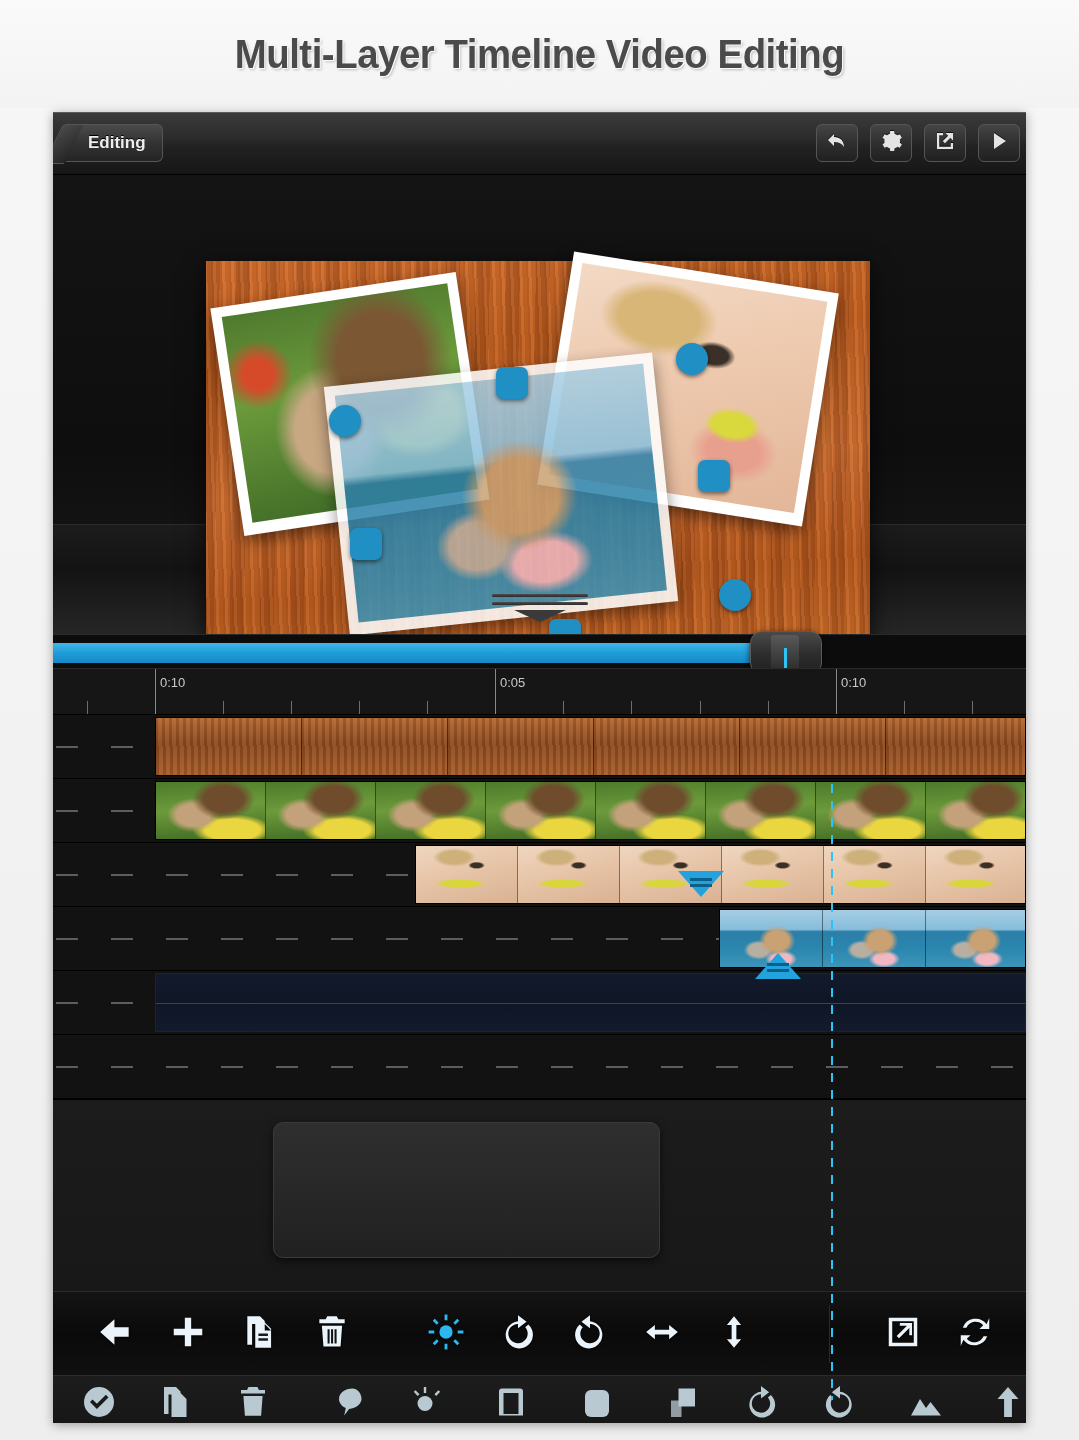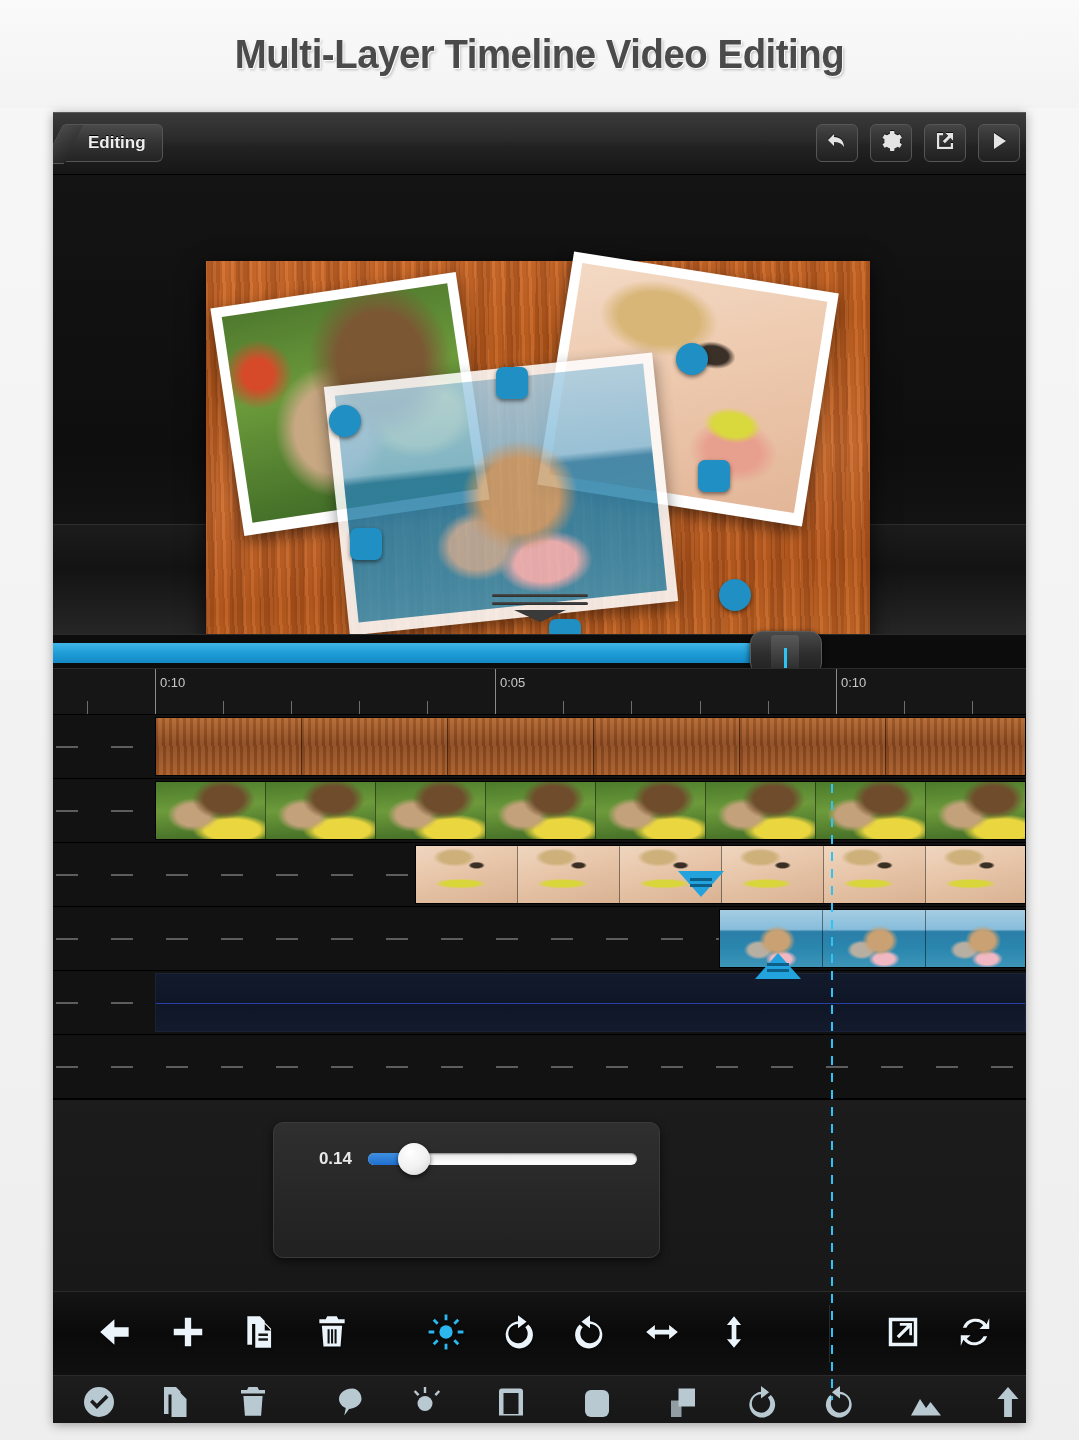--- a/index.html
+++ b/index.html
@@ -460,27 +460,20 @@
       </div>
     </div>
 
     <div class="track">
       <div class="track-pad"></div>
     </div>
   </div>
 
   <div id="panel-zone">
     <div id="inspector">
-      <div id="slider-row">
-        <div id="slider-value">0.14</div>
-        <div id="slider">
-          <div id="slider-fill"></div>
-          <div id="slider-knob"></div>
-        </div>
-      </div>
     </div>
   </div>
 
   <div id="playhead"></div>
 
   <div id="toolbar">
     <div style="width:44px;"></div>
     <div class="tb-btn">
       <span>
         <svg viewBox="0 0 24 24">

